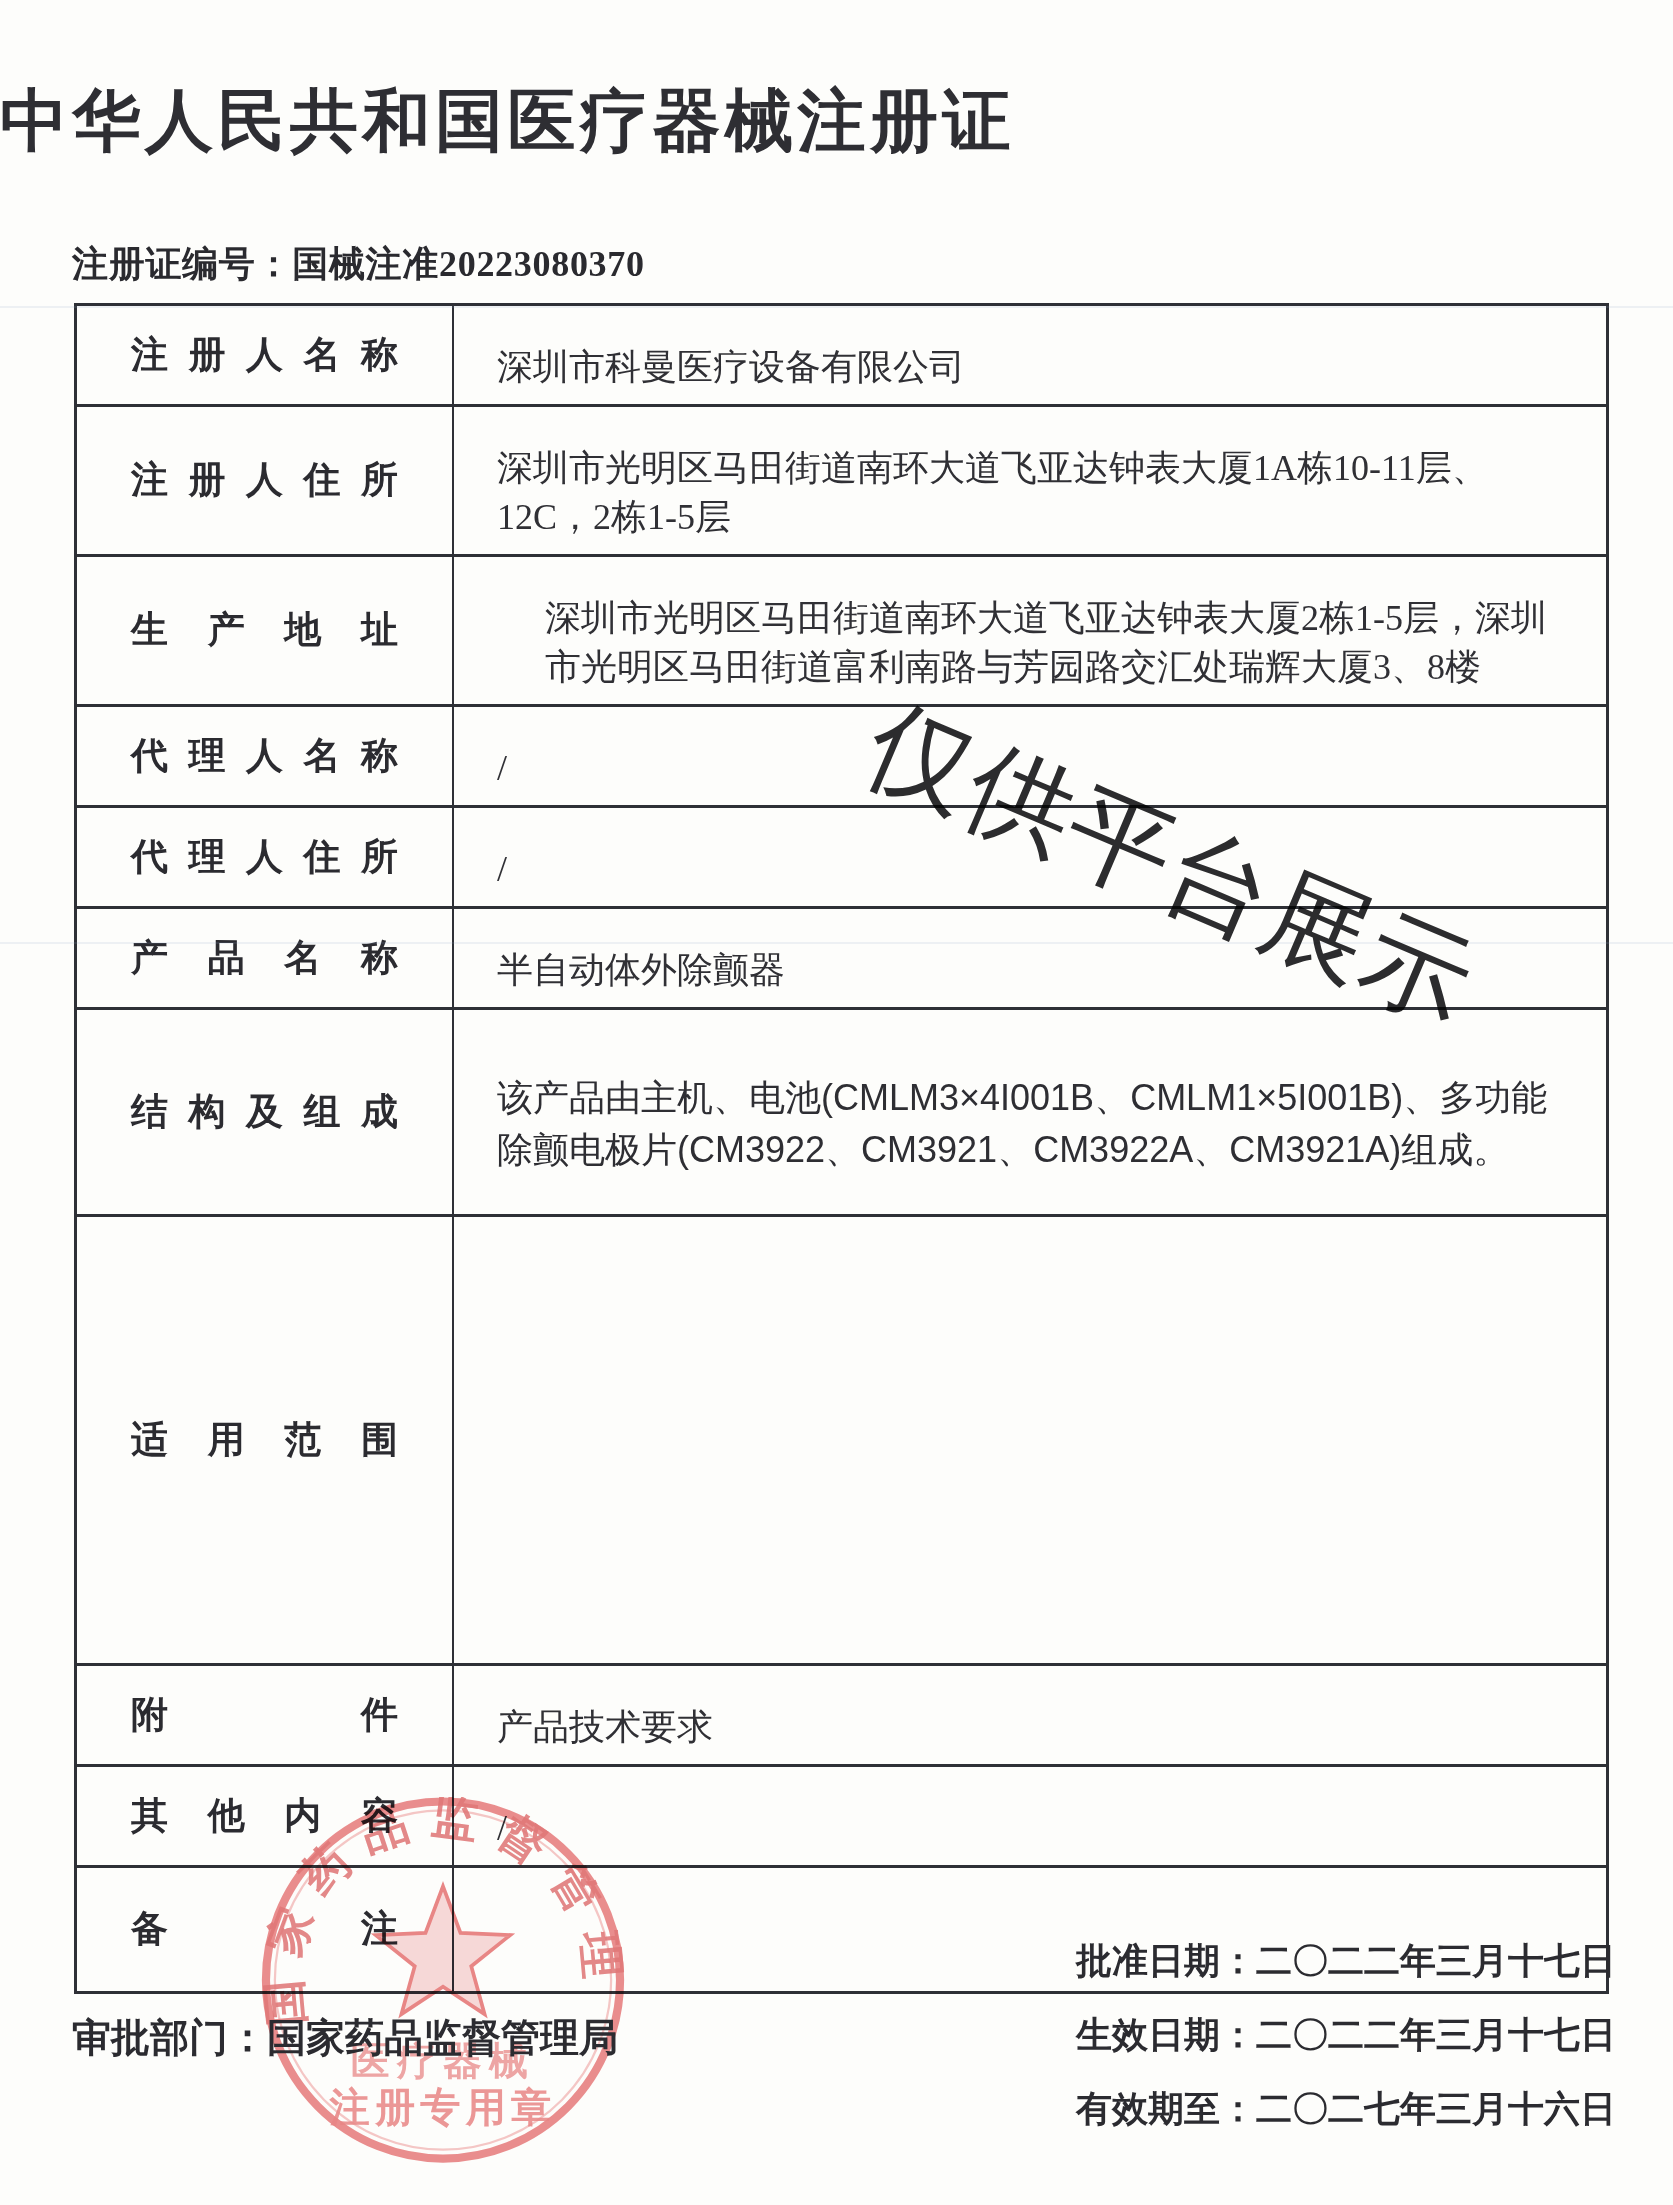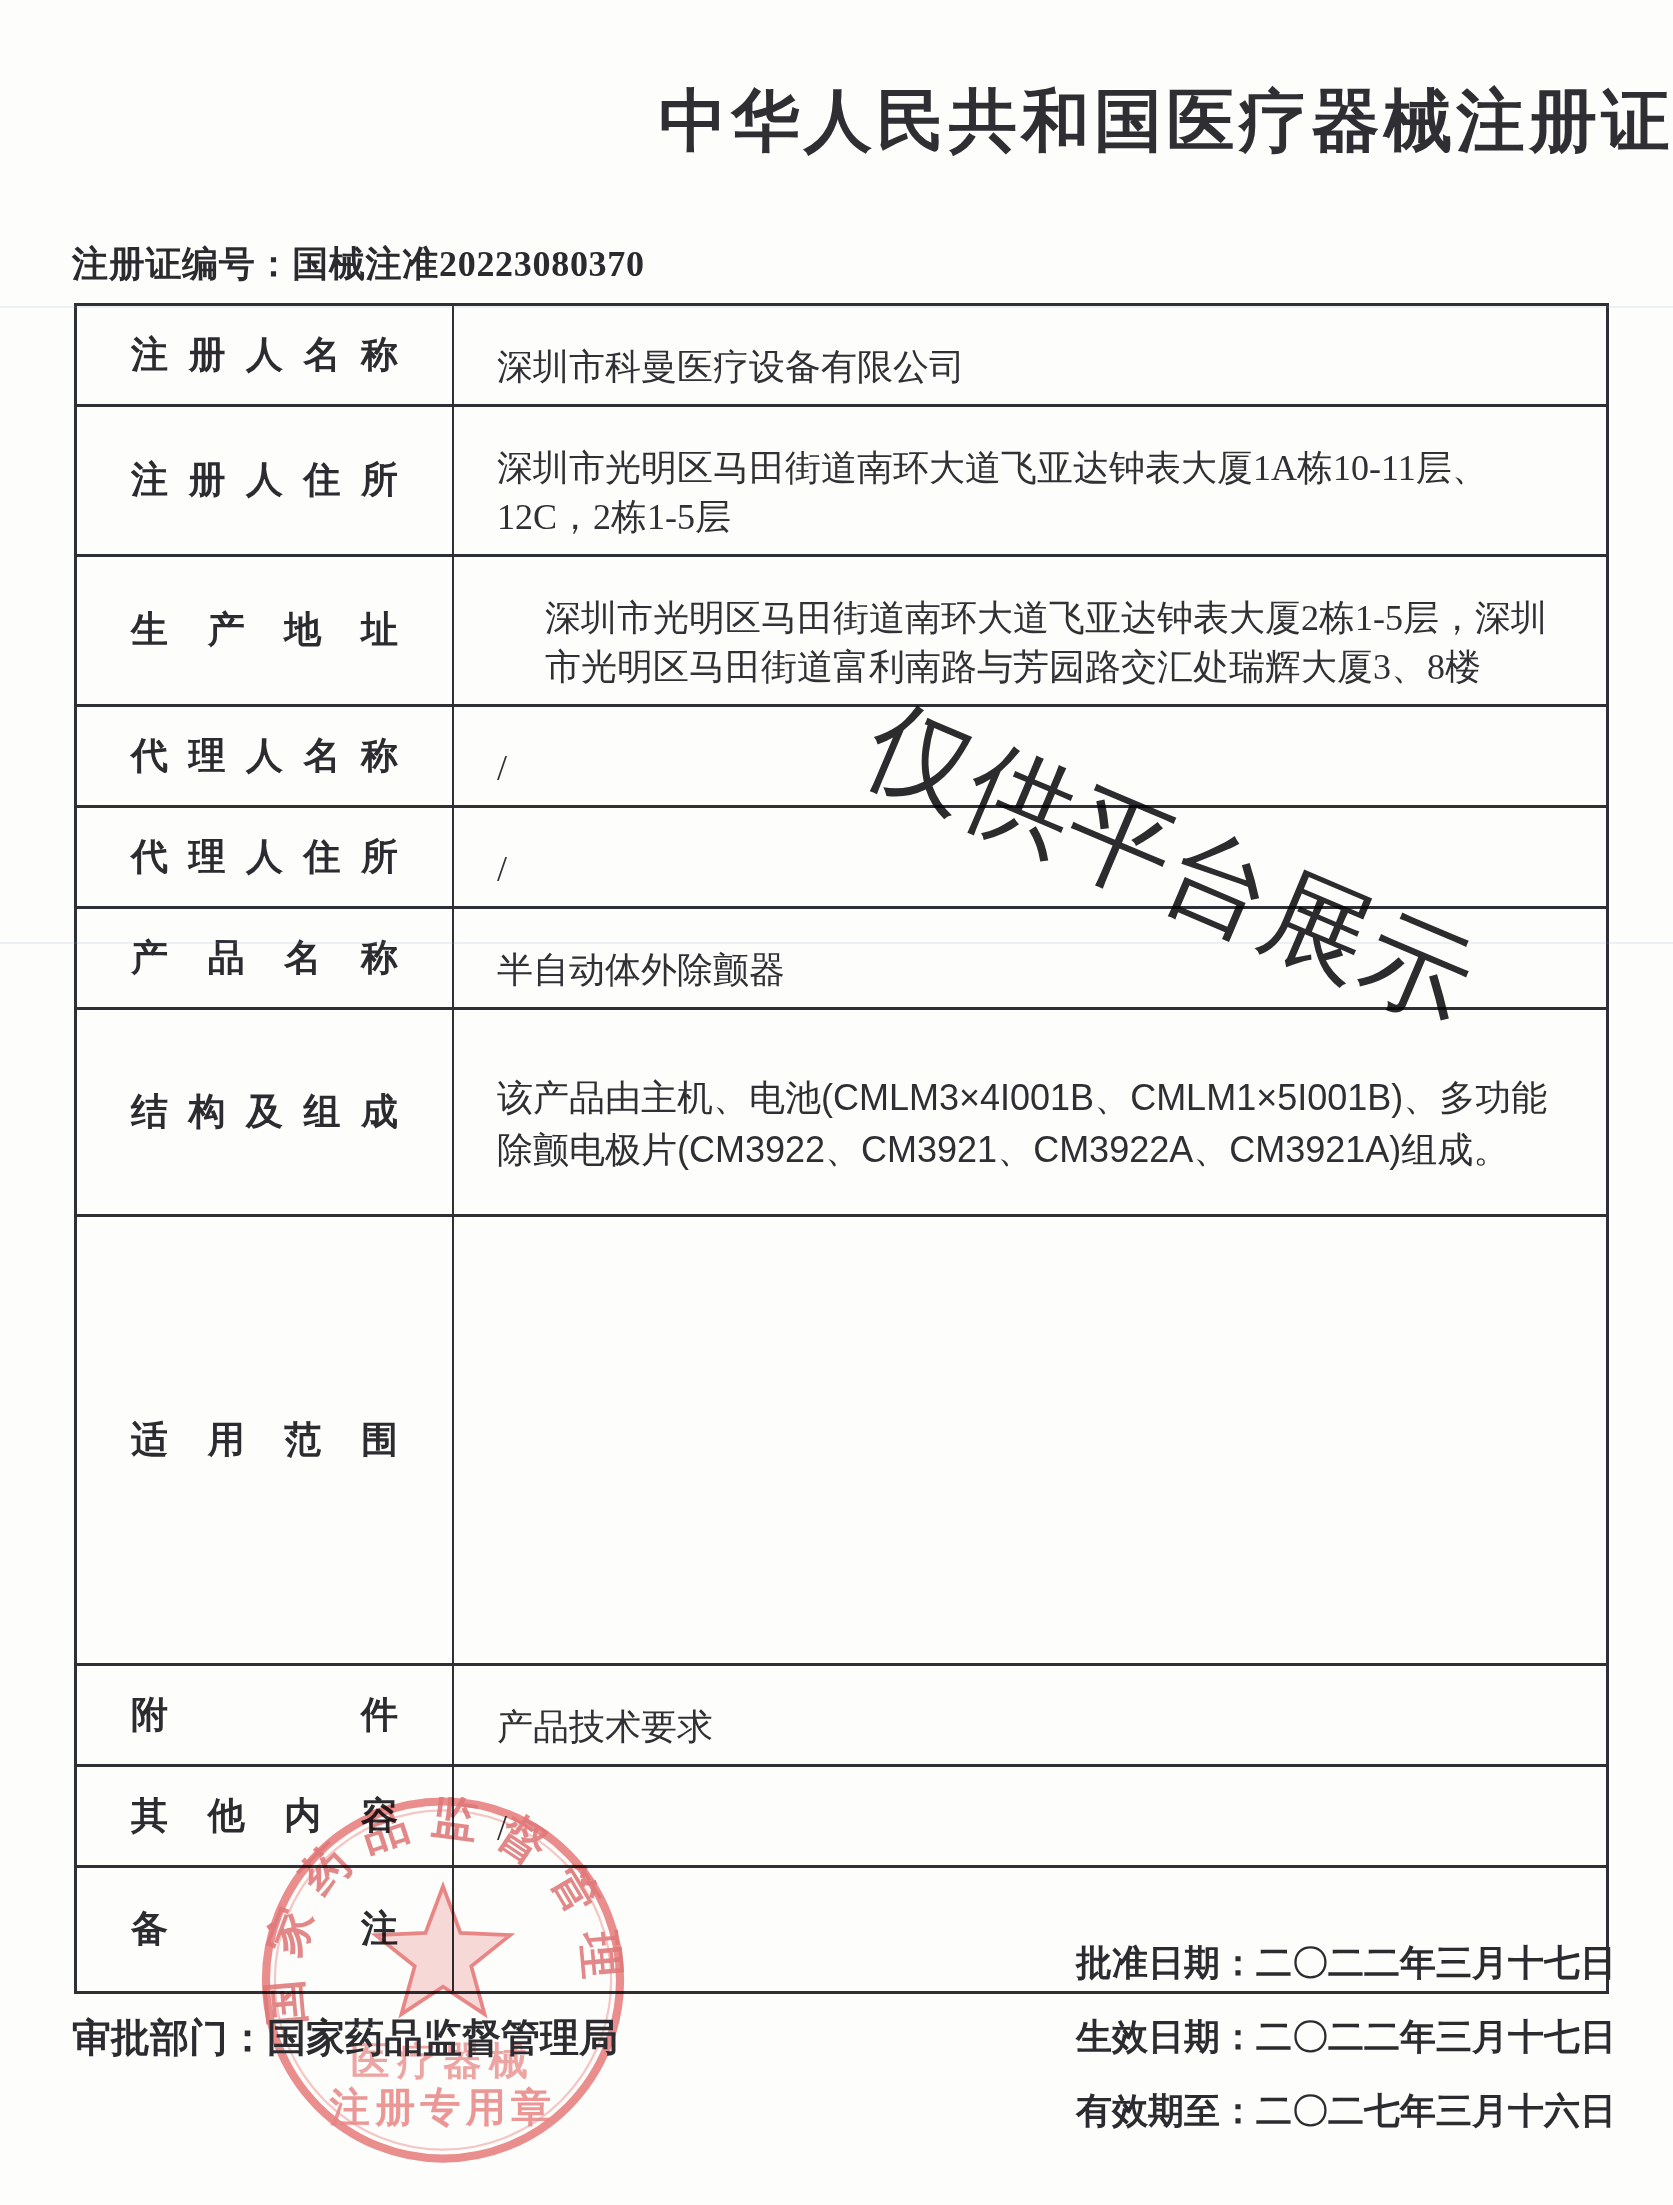--- a/index.html
+++ b/index.html
@@ -11,21 +11,21 @@
     background: #fdfdfb;
     overflow: hidden;
     font-family: "Liberation Serif", "DejaVu Serif", serif;
     color: #27272b;
   }
   .title {
     position: absolute;
     top: 76px;
     left: 0;
     width: 100%;
-    text-align: right;
+    text-align: left;
     font-size: 68px;
     font-weight: 700;
     letter-spacing: 4.5px;
     color: #2e2e33;
   }
   .regno {
     position: absolute;
     left: 72px;
     top: 240px;
     font-size: 36px;
@@ -128,21 +128,21 @@
     font-family: "Liberation Sans", "DejaVu Sans", sans-serif;
     color: #2b2b30;
     z-index: 5;
     white-space: nowrap;
   }
   .footer-dates {
     position: absolute;
     left: 1076px;
     top: 1941px;
     z-index: 5;
-    font-family: Liberation Serif, serif;
+    font-family: Liberation Mono, monospace;
   }
   .date-line {
     font-size: 36px;
     font-weight: 600;
     color: #2b2b30;
     height: 74px;
     line-height: 45px;
     white-space: nowrap;
   }
   .scan-band {

